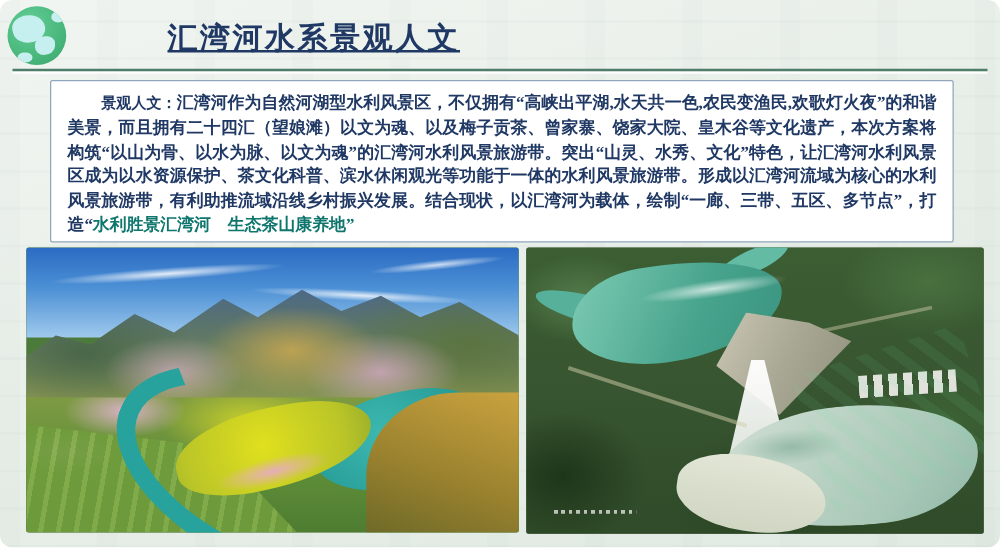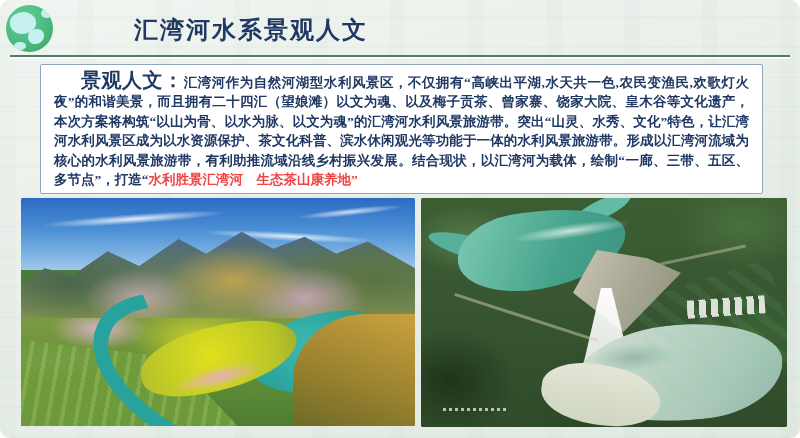--- a/index.html
+++ b/index.html
@@ -18,32 +18,32 @@
 
   
   .globe{position:absolute;left:6px;top:5px;width:47px;height:47px;border-radius:50%;
     background:radial-gradient(circle at 38% 32%, #63cf96, #45b277 70%, #37a068);overflow:hidden;}
   .globe span{position:absolute;background:#c6eff0;}
   .gb1{left:8%;top:14%;width:55%;height:46%;border-radius:45% 60% 50% 55%;transform:rotate(-15deg);}
   .gb2{left:46%;top:52%;width:34%;height:30%;border-radius:50% 40% 55% 45%;}
   .gb3{right:2%;top:8%;width:24%;height:20%;border-radius:50%;}
   .gb4{left:18%;bottom:4%;width:24%;height:18%;border-radius:50%;background:#cdf2f2;}
   .title{position:absolute;left:134px;top:14px;font-size:24px;font-weight:bold;
-    color:#1f3864;letter-spacing:2px;}
+    color:#1f3864;letter-spacing:2px;text-decoration:underline;}
   .header-rule{position:absolute;left:10px;top:55px;width:780px;height:0;
     border-top:2px solid #4e7d69;box-shadow:0 2px 0 rgba(255,255,255,.95);}
 
   
   .textbox{position:absolute;left:40px;top:64px;width:723px;height:130px;box-sizing:border-box;
     background:#ffffff;border:1px solid #8fa6bd;border-radius:2px;padding:7px 13px 0 13px;}
   .textbox p{margin:0;text-indent:2em;text-align:justify;
     font-family:"Liberation Serif","DejaVu Serif",serif;font-weight:bold;
     font-size:13.5px;line-height:19.4px;color:#1f3864;}
-  .lead{font-size:20px;font-family:Liberation Mono, monospace;}
-  .red{color:#ef4444;}
+  .lead{font-size:12px;}
+  .red{color:#0f766e;}
 
   
   .photo{position:absolute;overflow:hidden;border-radius:2px;}
   .photo>div{position:absolute;}
   .photo-left{left:21px;top:198px;width:394px;height:228px;background:#4c7a3a;}
   .photo-right{left:421px;top:198px;width:366px;height:229px;background:#35512c;}
 
   
   .lp-sky{left:0;top:0;width:100%;height:72px;
     background:linear-gradient(180deg,#2b6bc3 0%,#4c90d5 45%,#9fc9ec 100%);}

